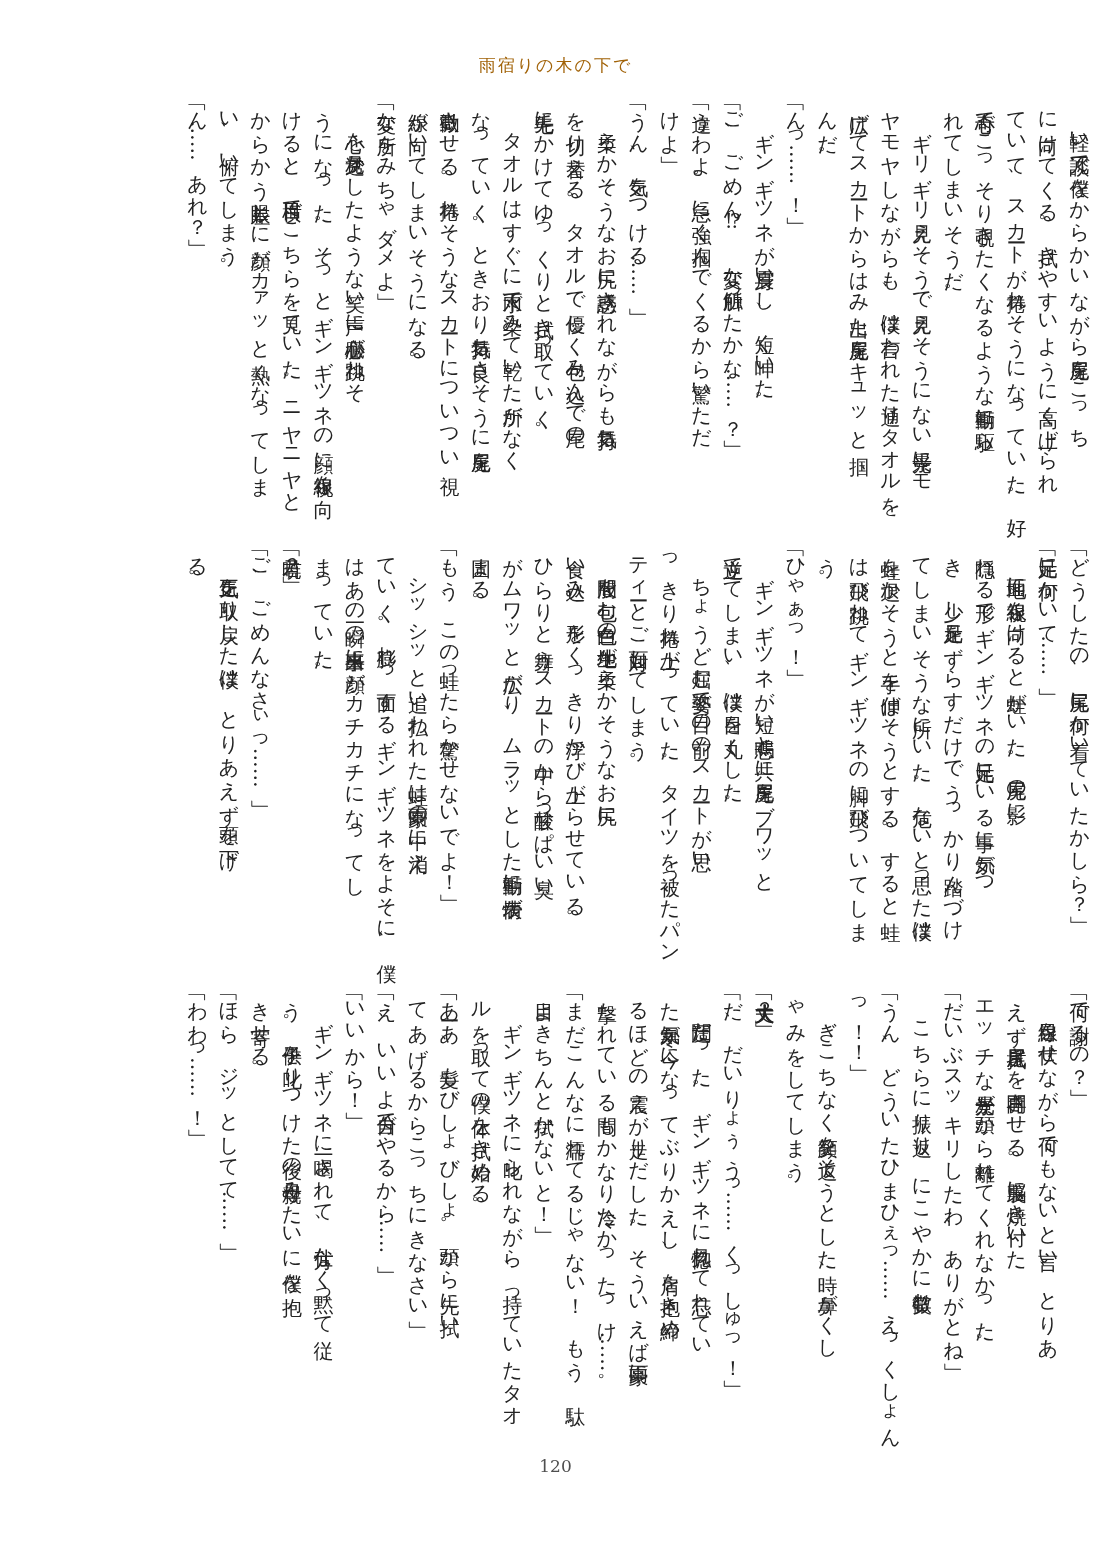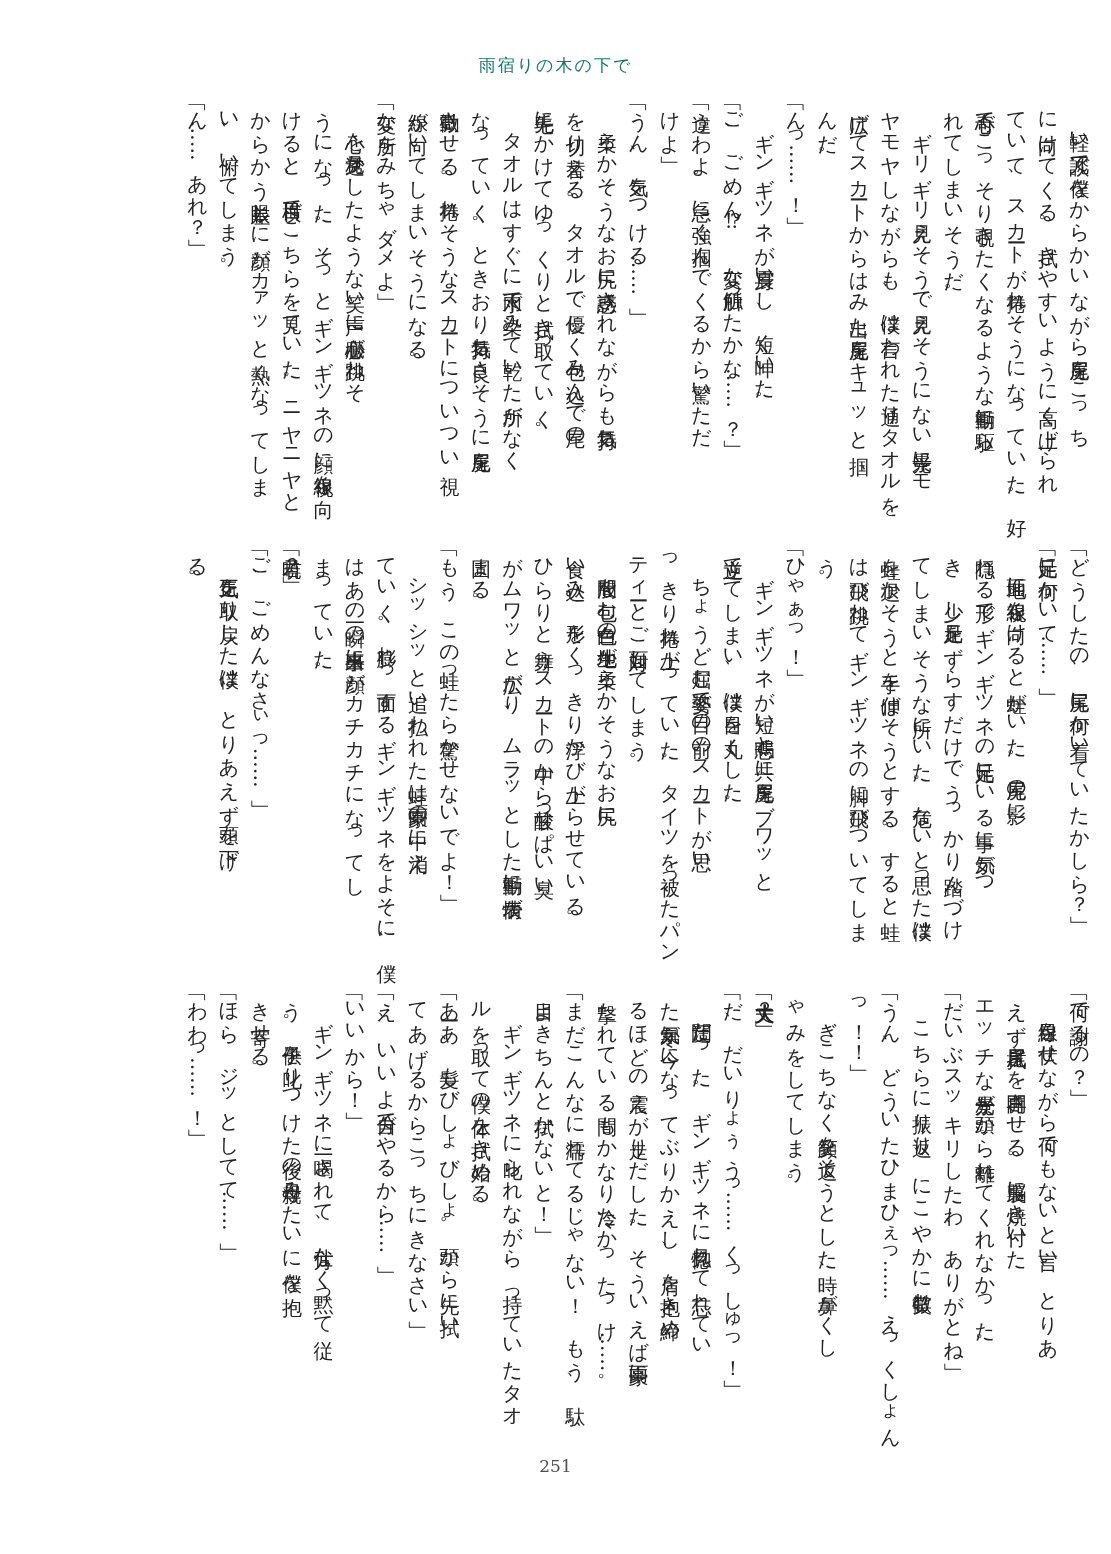--- a/index.html
+++ b/index.html
@@ -16,21 +16,21 @@
     font-family: "DejaVu Serif", serif;
   }
   .page-header {
     position: absolute;
     top: 54px;
     left: 0;
     width: 100%;
     text-align: center;
     font-size: 17px;
     letter-spacing: 2px;
-    color: #0f766e;
+    color: #a16207;
   }
   .vtext {
     position: absolute;
     right: 16px;
     height: 446px;
     writing-mode: vertical-rl;
     text-orientation: mixed;
     font-size: 20px;
     color: #232323;
   }
@@ -148,14 +148,14 @@
       <p class="tline">てあげるからこっちにきなさい」</p>
       <p class="tline">「え、いいよ自分でやるから……」</p>
       <p class="tline">「いいから！」</p>
       <p class="tline">　ギンギツネに一喝されて、仕方なく黙って従</p>
       <p class="tline">う。子供を叱りつけた後の母親みたいに僕を抱</p>
       <p class="tline">き寄せる。</p>
       <p class="tline">「ほら、ジッとしてて……」</p>
       <p class="tline">「わわっ……！」</p>
     </div>
 
-  <div class="page-number">251</div>
+  <div class="page-number">120</div>
 </div>
 
 </body></html>

